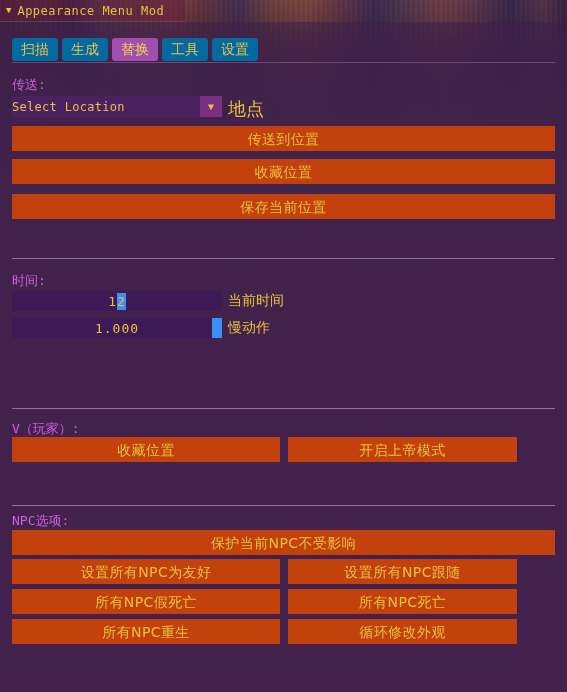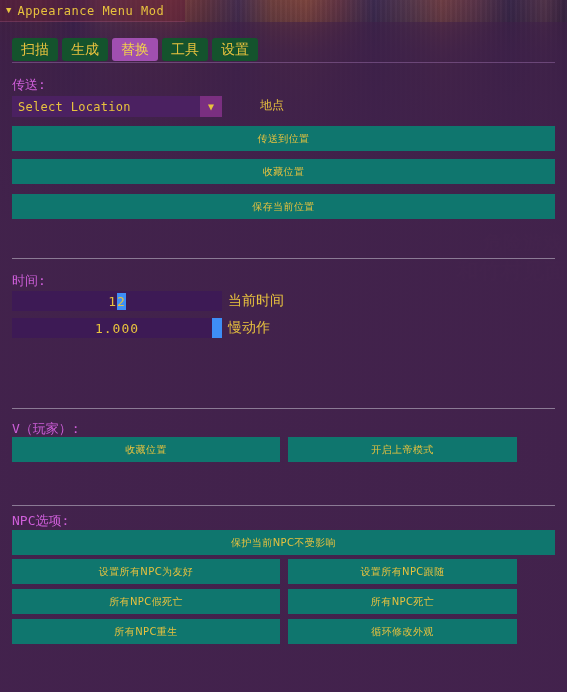--- a/index.html
+++ b/index.html
@@ -113,21 +113,21 @@
     left: 12px;
     top: 38px;
     display: flex;
     gap: 4px;
   }
   .tab {
     padding: 3px 9px 4px 9px;
     font-family: "DejaVu Sans", "Liberation Sans", sans-serif;
     font-size: 14px;
     color: #e8c23e;
-    background: #14532d;
+    background: #0369a1;
     border-radius: 3px;
     line-height: 1.15;
     cursor: pointer;
   }
   .tab.active {
     background: #a martial;
     background: #a04fb0;
     color: #f3d24a;
   }
   #tab-underline {
@@ -152,24 +152,24 @@
     left: 12px;
     color: #cf5fda;
     font-family: "DejaVu Sans Mono", "Liberation Mono", monospace;
     font-size: 13px;
     white-space: nowrap;
   }
 
   
   .btn {
     position: absolute;
-    background: #0f766e;
-    color: #e8c23e;
-    font-family: "DejaVu Sans", "Liberation Sans", sans-serif;
-    font-size: 10px;
+    background: #c2410c;
+    color: #e8c23e;
+    font-family: "DejaVu Sans", "Liberation Sans", sans-serif;
+    font-size: 14px;
     display: flex;
     align-items: center;
     justify-content: center;
     height: 25px;
     cursor: pointer;
     border: none;
     line-height: 1;
     letter-spacing: 0.4px;
   }
   .btn.full  { left: 12px; width: 543px; }
@@ -187,41 +187,40 @@
     align-items: stretch;
     cursor: pointer;
   }
   #dropdown-value {
     flex: 1;
     background: #4b2161;
     color: #e8c23e;
     font-size: 12px;
     display: flex;
     align-items: center;
-    padding-left: 6px;
+    padding-left: 0;
     font-family: "DejaVu Sans Mono", "Liberation Mono", monospace;
     letter-spacing: 0.3px;
   }
   #dropdown-arrow {
     width: 22px;
     background: #7a2f80;
     color: #e8c23e;
     display: flex;
     align-items: center;
     justify-content: center;
     font-size: 10px;
   }
   #dropdown-caption {
     position: absolute;
     left: 228px;
     top: 97px;
     color: #e8c23e;
     font-family: "DejaVu Sans", "Liberation Sans", sans-serif;
-    font-size: 12px;
-    margin-left: 32px;
+    font-size: 18px;
   }
 
   
   .field-row { position: absolute; left: 12px; height: 20px; }
   .field-box {
     position: absolute;
     left: 0;
     top: 0;
     width: 210px;
     height: 20px;

